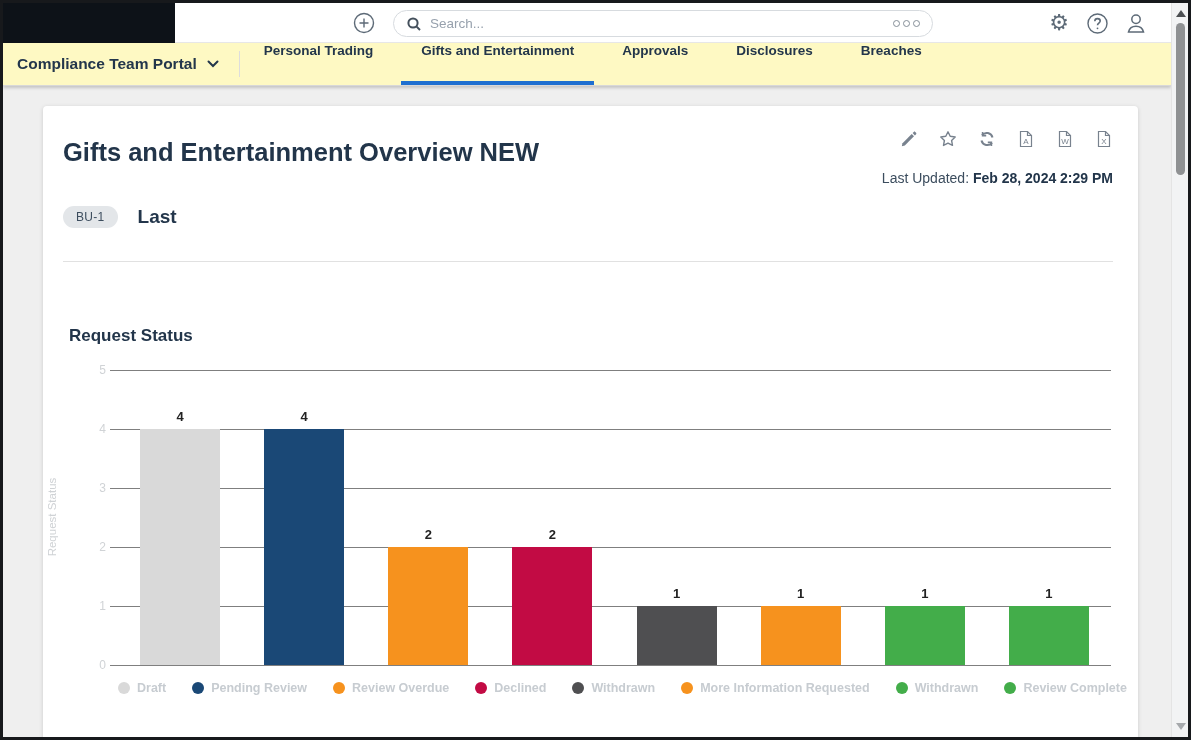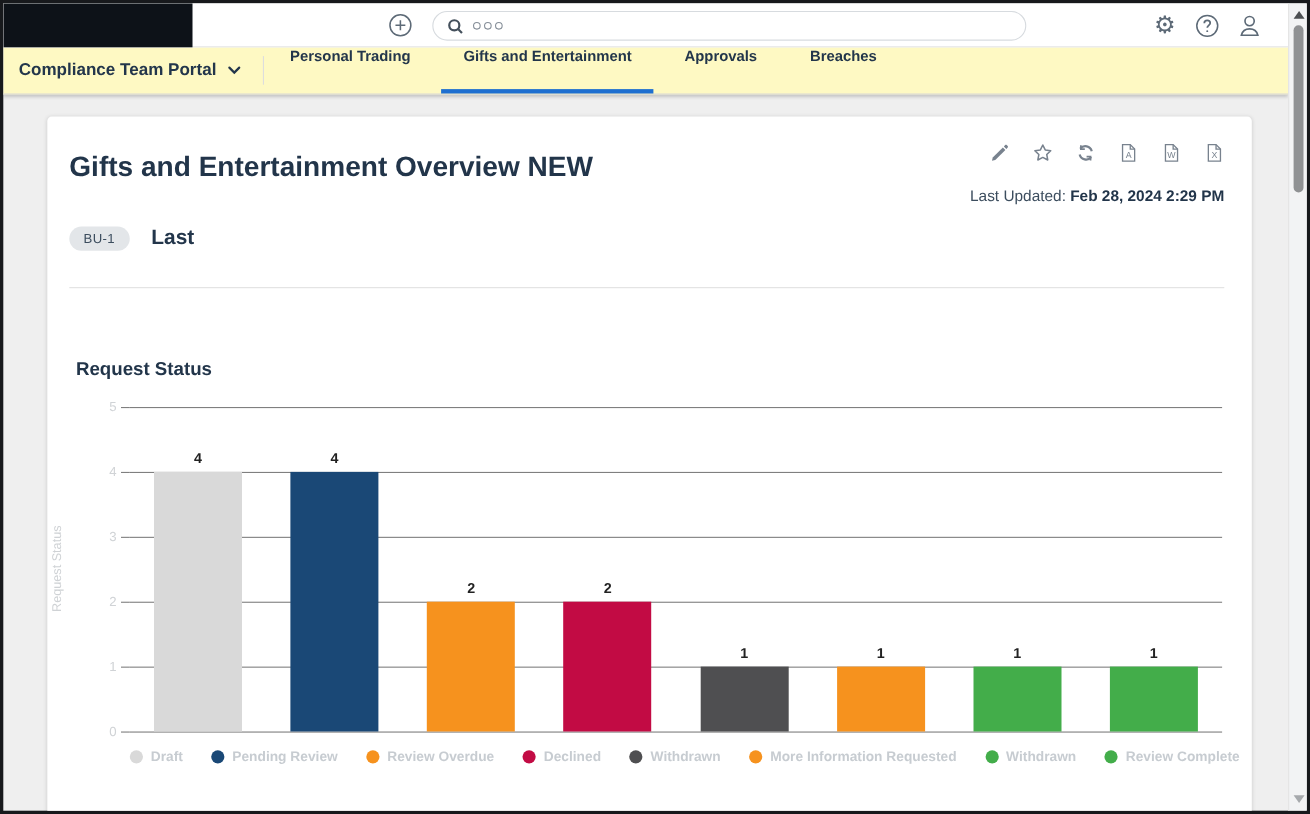--- a/index.html
+++ b/index.html
@@ -93,20 +93,21 @@
         <circle cx="11" cy="11" r="9.5"></circle>
           <path d="M11 6.5v9M6.5 11h9"></path>
       </svg>
     </div>
 
     <div class="searchbar">
       <svg width="16" height="16" viewBox="0 0 16 16" fill="none" stroke="#44505c" stroke-width="2" style="margin-right:8px;">
         <circle cx="7" cy="7" r="4.6"></circle>
           <path d="M10.6 10.6 L14 14"></path>
       </svg>
+      <input type="text" placeholder="Search..." style="">
       <span class="kebab">
           <i></i>
           <i></i>
           <i></i>
         </span>
     </div>
 
     <div class="hicon gear-pos">
       <span class="gear-glyph">⚙</span>
     </div>
@@ -135,20 +136,23 @@
     <div class="vdiv"></div>
     <div class="tabs">
         <div class="tab">
           <span>Personal Trading</span>
         </div>
         <div class="tab active">
           <span>Gifts and Entertainment</span>
         </div>
         <div class="tab">
           <span>Approvals</span>
+        </div>
+        <div class="tab">
+          <span>Disclosures</span>
         </div>
         <div class="tab">
           <span>Breaches</span>
         </div>
       </div>
   </div>
 
   <div class="card">
     <div class="card-title">Gifts and Entertainment Overview NEW</div>
 

